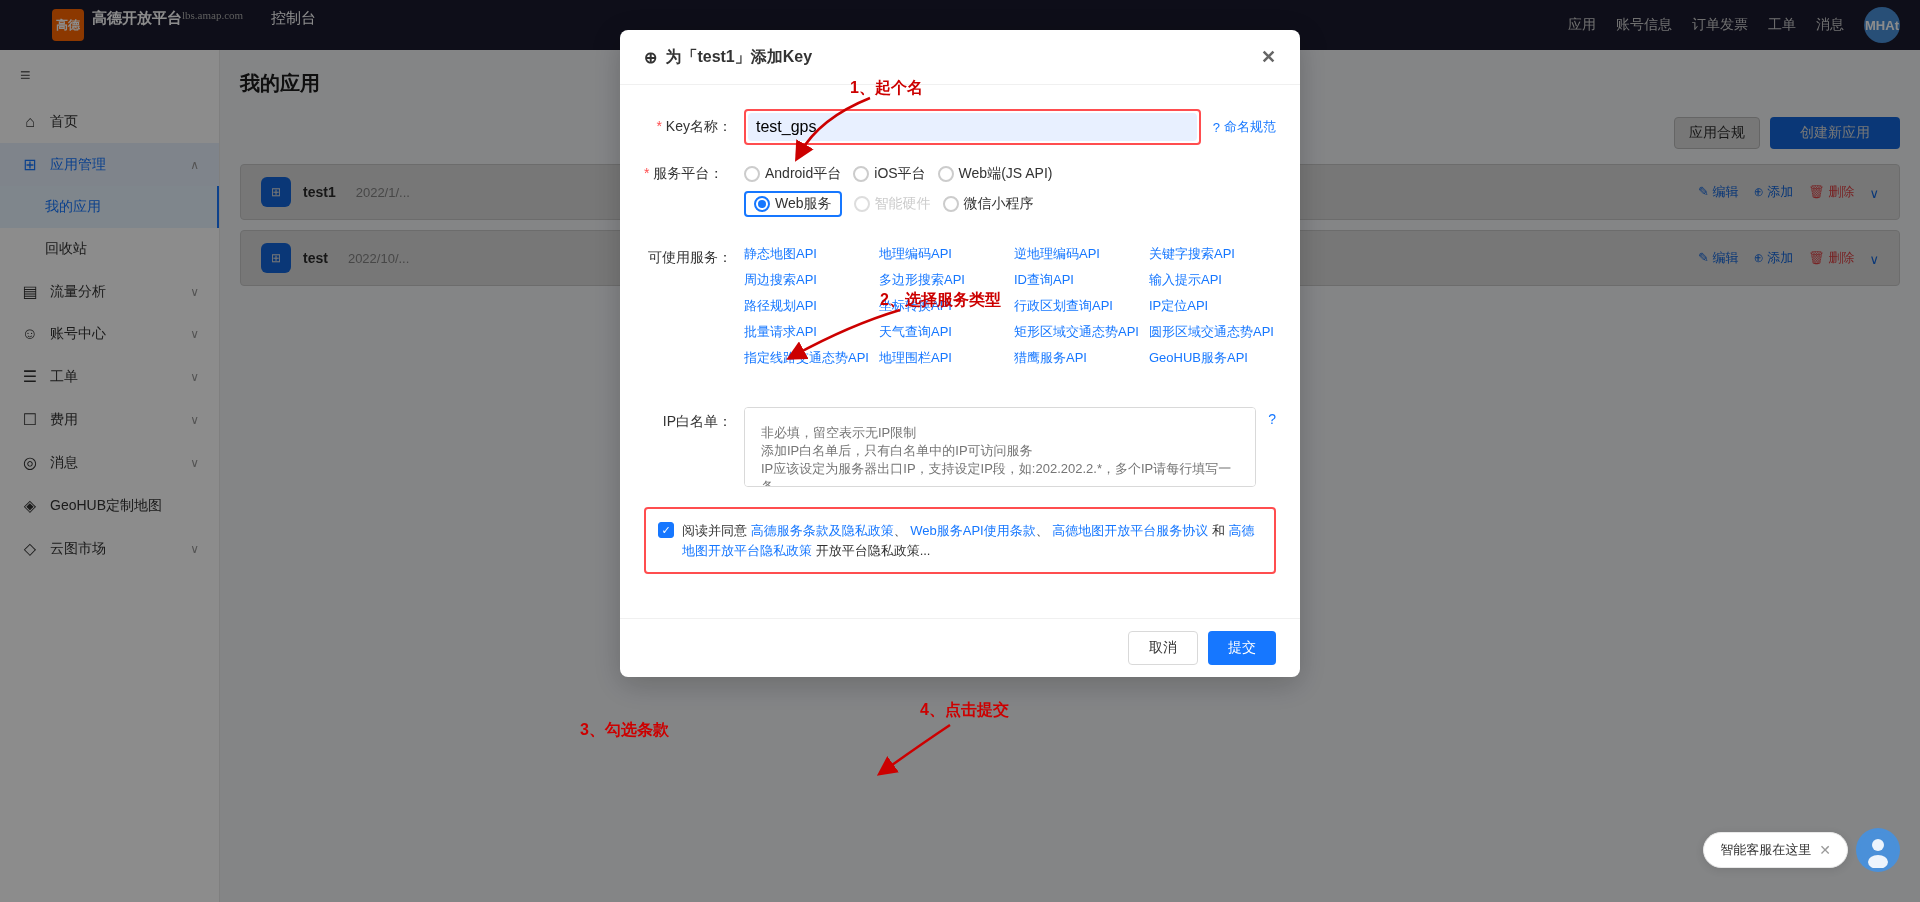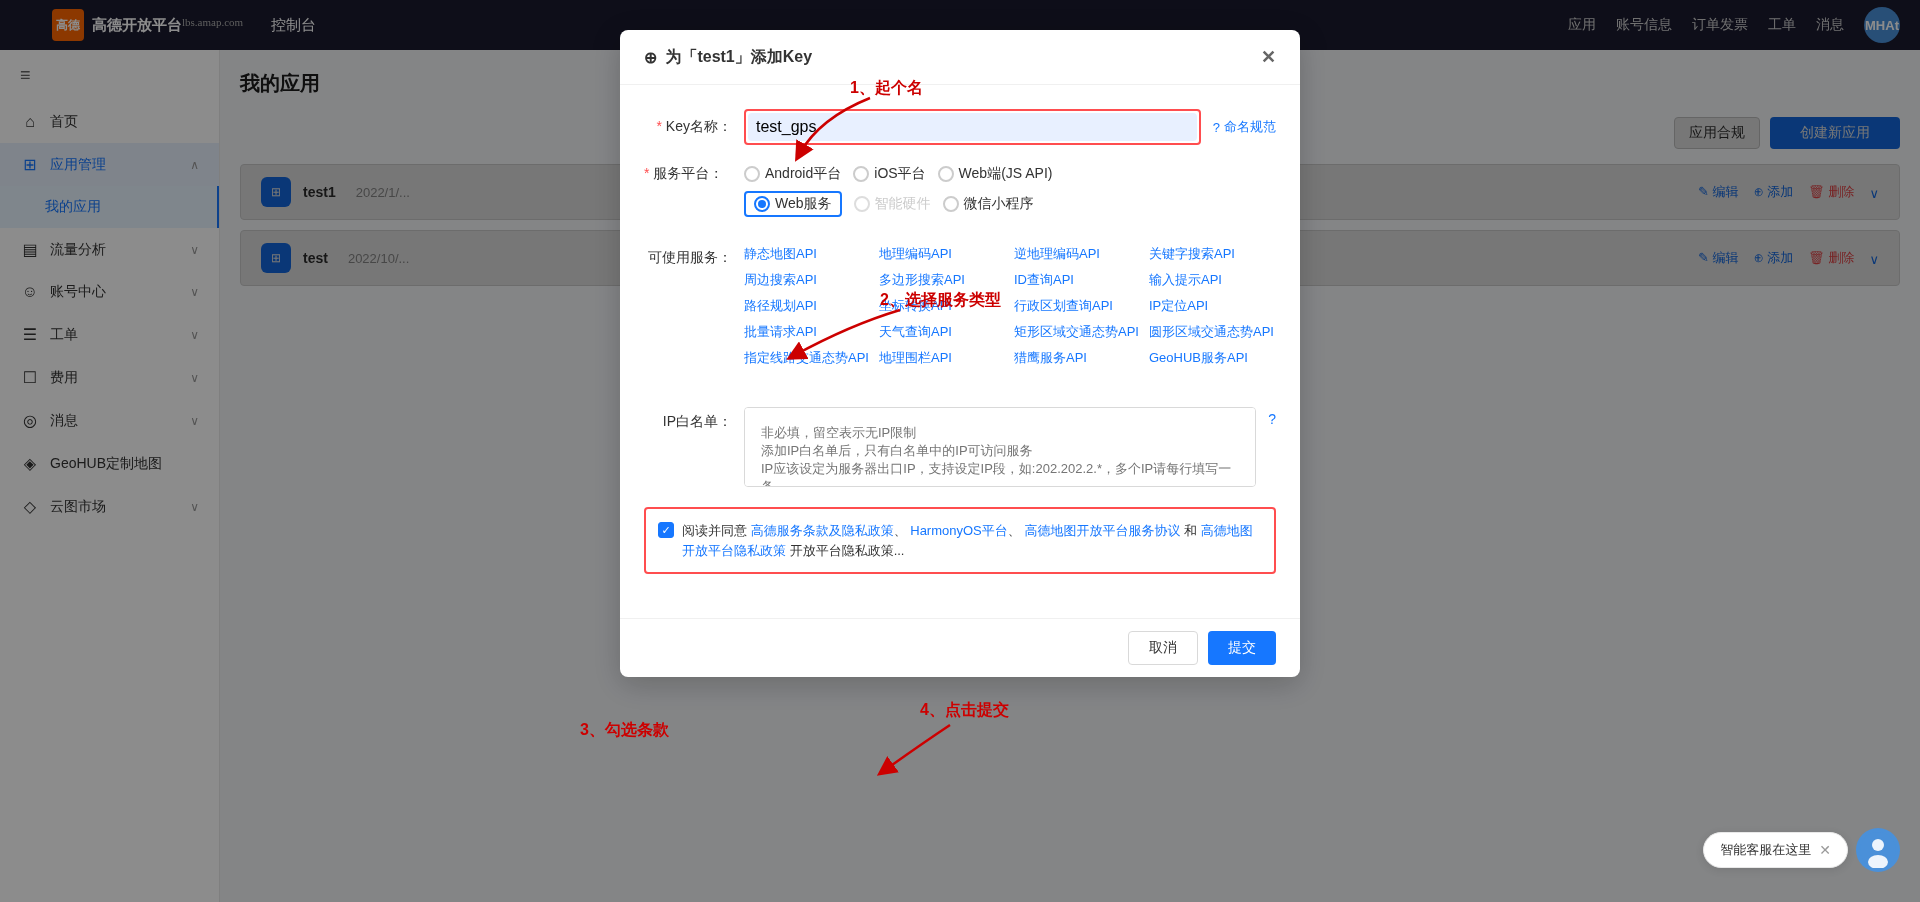--- a/index.html
+++ b/index.html
@@ -5,21 +5,21 @@
     * { box-sizing: border-box; margin: 0; padding: 0; }
     body { font-family: 'Microsoft YaHei', Arial, sans-serif; background: #f0f2f5; color: #333; font-size: 14px; overflow: hidden; }
 
     
     .top-nav {
       display: flex; align-items: center;
       background: #1a1a2e; color: #fff;
       height: 50px; padding: 0 20px;
       position: fixed; top: 0; left: 0; right: 0; z-index: 100;
     }
-    .logo-area { display: flex; align-items: center; gap: 8px; min-width: 200px; padding-left: 32px; }
+    .logo-area { display: flex; gap: 8px; min-width: 200px; padding-left: 32px; }
     .logo-icon { width: 32px; height: 32px; background: #ff6600; border-radius: 4px; display: flex; align-items: center; justify-content: center; font-weight: bold; color: #fff; font-size: 12px; }
     .logo-text { display: flex; flex-direction: row; font-size: 13px; font-family: Liberation Serif, serif; }
     .logo-main { font-weight: bold; color: #fff; font-size: 15px; }
     .logo-sub { color: #aaa; font-size: 11px; }
     .nav-control { color: #fff; margin-left: 20px; font-size: 15px; cursor: pointer; }
     .nav-right { margin-left: auto; display: flex; align-items: center; gap: 20px; font-size: 14px; color: #ccc; }
     .nav-right span { cursor: pointer; }
     .user-avatar { width: 36px; height: 36px; border-radius: 50%; background: #4a90d9; display: flex; align-items: center; justify-content: center; color: #fff; font-size: 13px; font-weight: bold; }
 
     
@@ -129,20 +129,23 @@
     <div class="sidebar-item active">
       <span class="si-icon">⊞</span>
       <span>应用管理</span>
       <span class="si-arrow">∧</span>
     </div>
 
     <div class="sidebar-item sub-item active-sub">
       <span>我的应用</span>
     </div>
 
+    <div class="sidebar-item sub-item">
+      <span>回收站</span>
+    </div>
 
     <div class="sidebar-item">
       <span class="si-icon">▤</span>
       <span>流量分析</span>
       <span class="si-arrow">∨</span>
     </div>
 
     <div class="sidebar-item">
       <span class="si-icon">☺</span>
       <span>账号中心</span>
@@ -360,21 +363,21 @@
 添加IP白名单后，只有白名单中的IP可访问服务
 IP应该设定为服务器出口IP，支持设定IP段，如:202.202.2.*，多个IP请每行填写一条" style=""></textarea>
         <span class="ip-help">?</span>
       </div>
 
       <div class="agreement-row">
         <div class="checkbox-box">✓</div>
         <div class="agreement-text">
           阅读并同意
           <span class="agreement-link">高德服务条款及隐私政策</span>、
-          <span class="agreement-link">HarmonyOS平台</span>、
+          <span class="agreement-link">Web服务API使用条款</span>、
           <span class="agreement-link">高德地图开放平台服务协议</span>
           和
           <span class="agreement-link">高德地图开放平台隐私政策</span>
           <span style="color:#333;">开放平台隐私政策...</span>
         </div>
       </div>
     </div>
 
     <div class="modal-footer">
       <button class="btn-cancel">取消</button>

